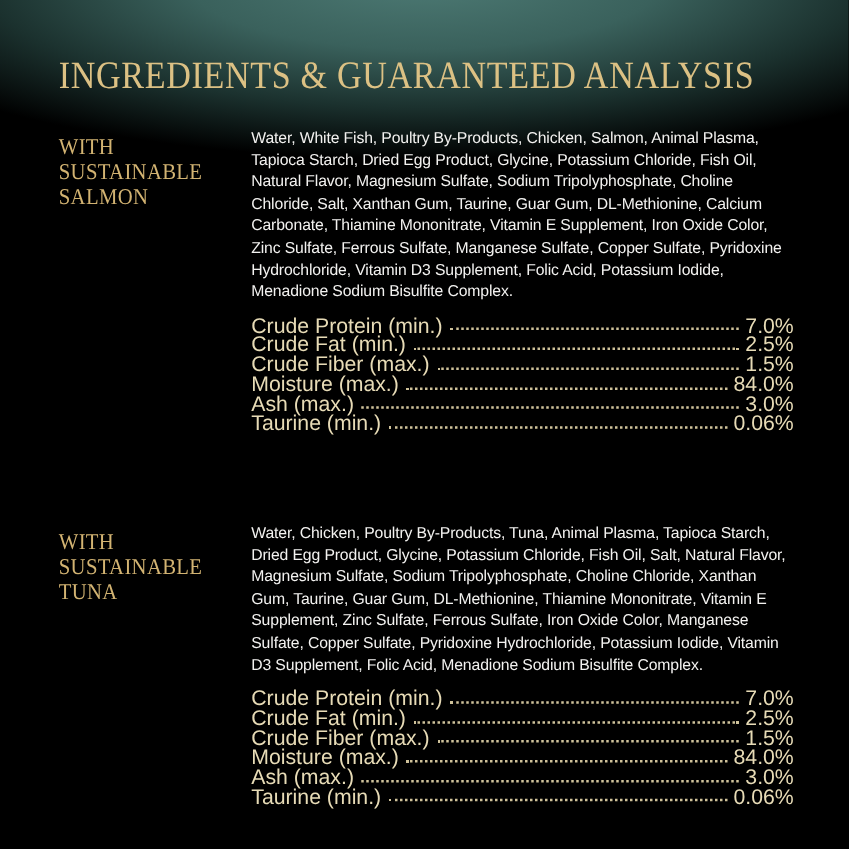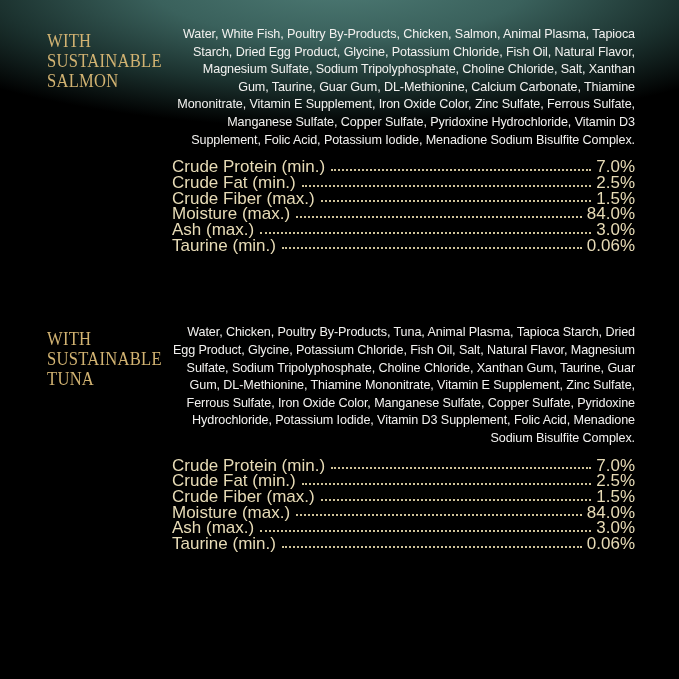--- a/index.html
+++ b/index.html
@@ -22,39 +22,39 @@
     font-weight: 400;
     font-size: 31px;
     line-height: 33px;
     letter-spacing: 0.6px;
     color: #dcc184;
     white-space: nowrap;
     transform: scaleX(0.88);
     transform-origin: left center;
   }
   .main { padding: 26px 44px 0 47px; }
-  .section { display: flex; align-items: flex-start; }
+  .section { display: flex; align-items: flex-start; gap: 29px; }
   .section + .section { margin-top: 71px; }
   .label-col {
     width: 125px;
     flex-shrink: 0;
     padding-top: 5px;
   }
   .section-heading {
     font-family: "Liberation Serif", serif;
     font-weight: 400;
     font-size: 18px;
     line-height: 20px;
     letter-spacing: 0.3px;
     color: #d2b372;
     white-space: pre-line;
     transform: scaleX(0.92);
     transform-origin: left top;
   }
-  .content-col { flex: 1; max-width: 463px; text-align: right; }
+  .content-col { flex: 1; max-width: 463px; }
   .ingredients {
     color: #f3f2f0;
     font-size: 12.6px;
     letter-spacing: -0.1px;
     line-height: 17.6px;
     margin-bottom: 10px;
   }
   .analysis { width: 100%; }
   .analysis-row {
     display: flex;
@@ -71,20 +71,23 @@
     margin: 0 5px 4px 6px;
     border-bottom: 2px dotted #cfc29a;
     min-width: 20px;
   }
   .analysis-value { flex-shrink: 0; }
 </style>
 </head>
 <body>
 
 <div class="page">
+  <div class="header">
+    <h1 class="page-title">INGREDIENTS &amp; GUARANTEED ANALYSIS</h1>
+  </div>
 
   <div class="main">
 
     <div class="section">
       <div class="label-col">
         <div class="section-heading">WITH
 SUSTAINABLE
 SALMON</div>
       </div>
       <div class="content-col">

